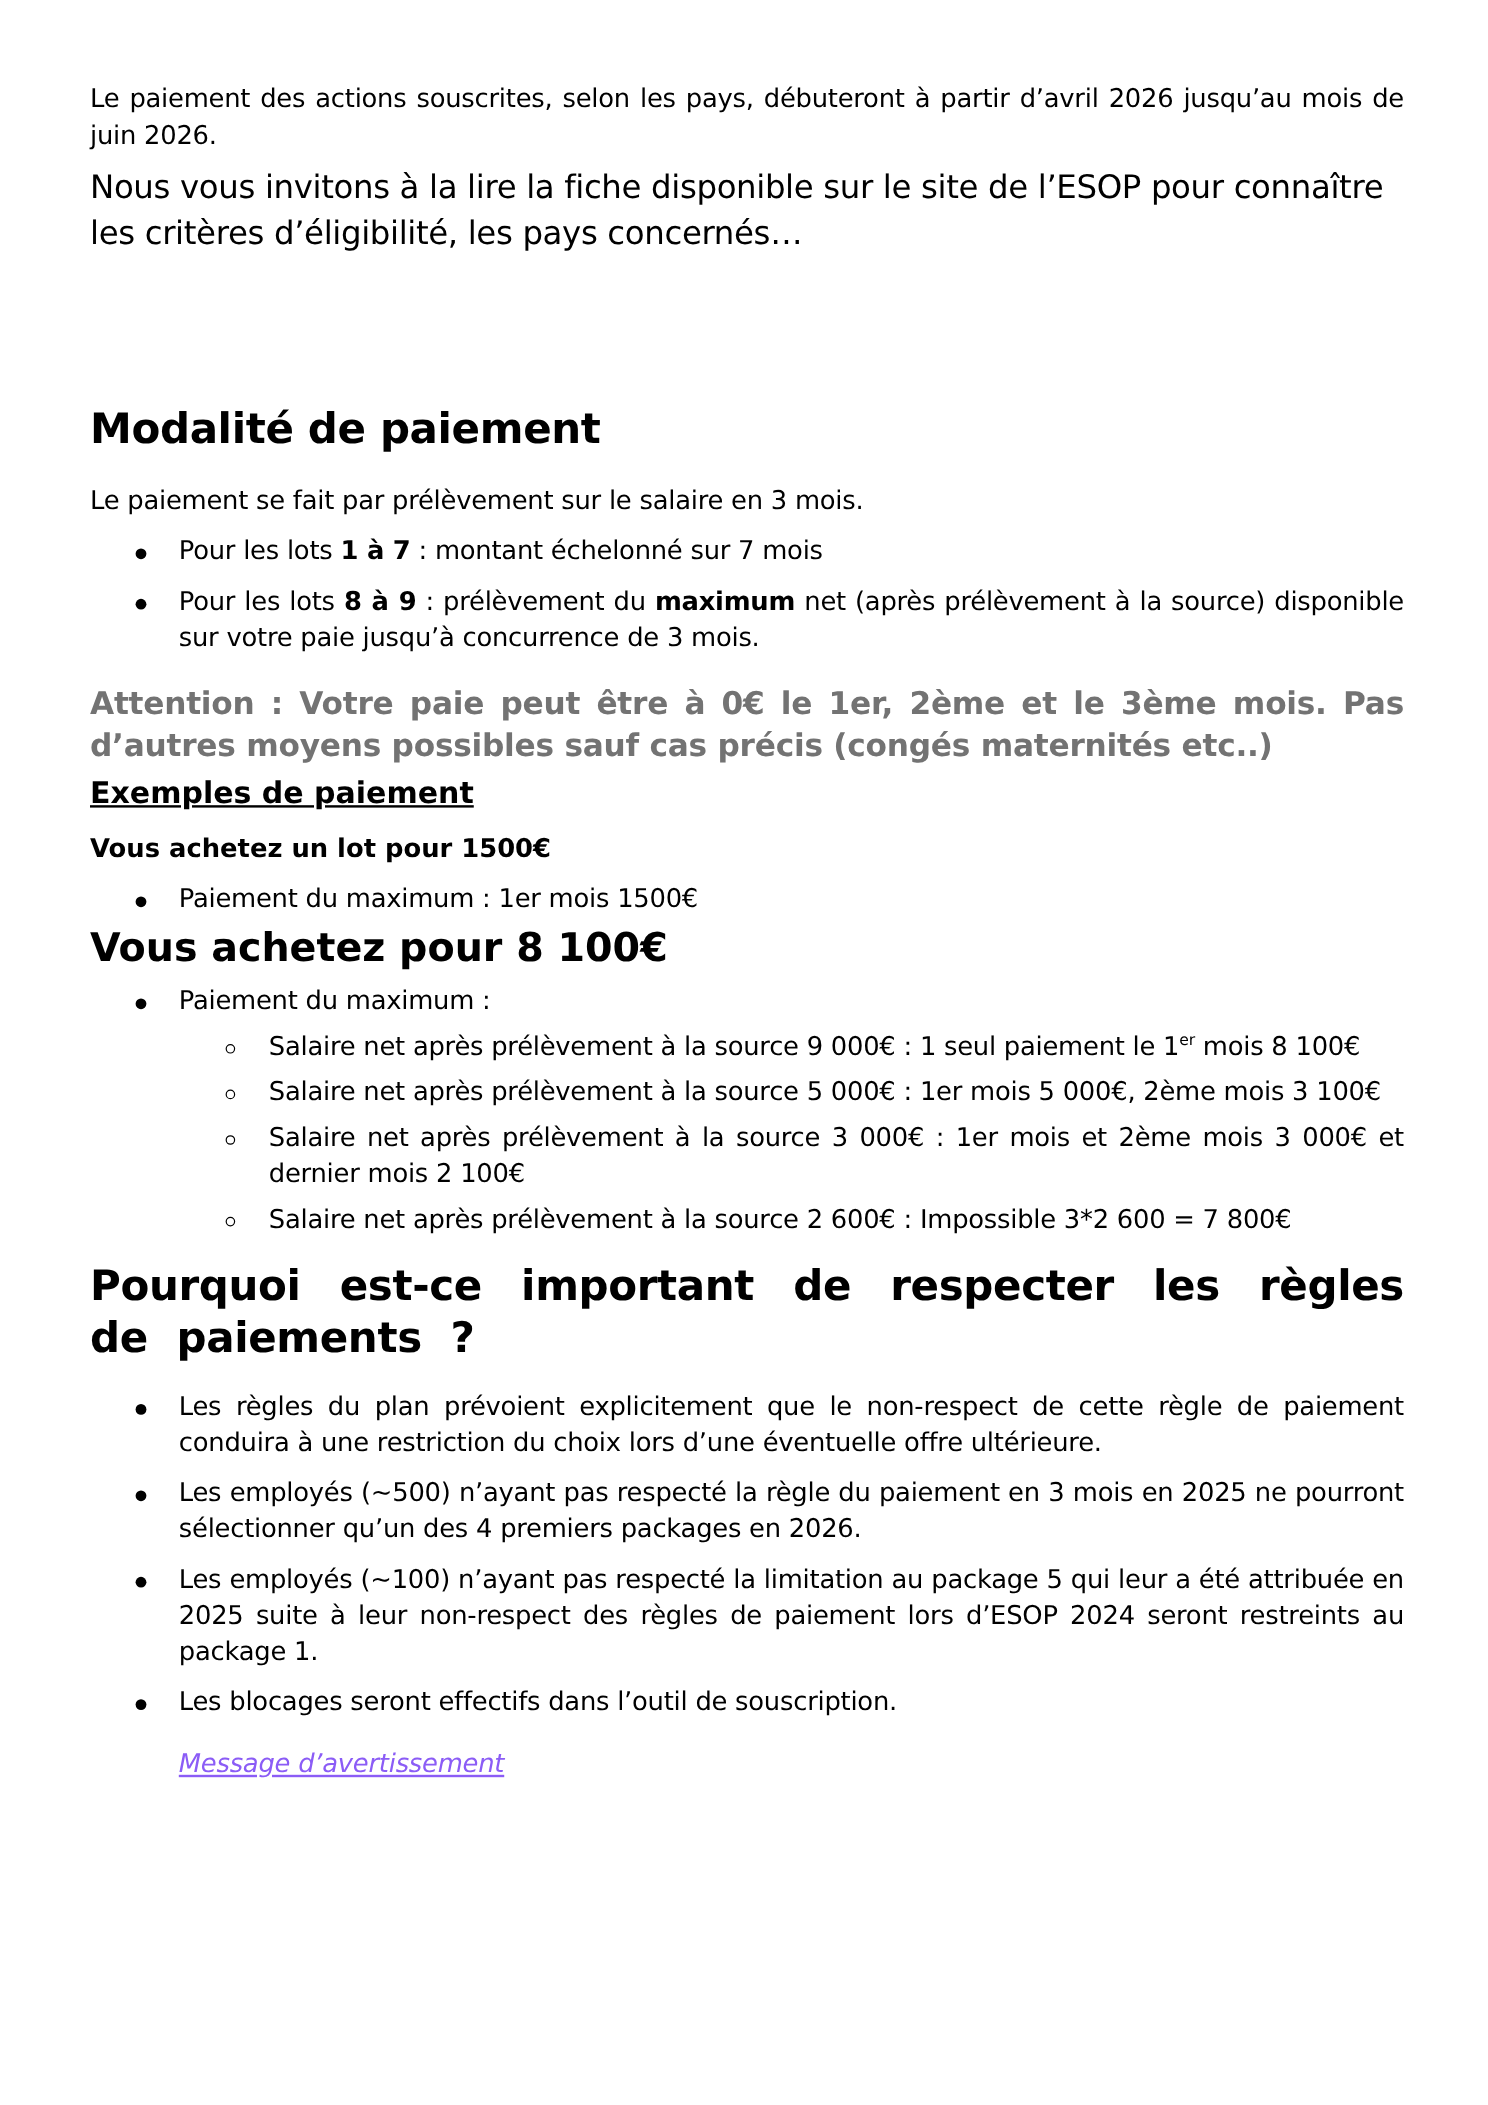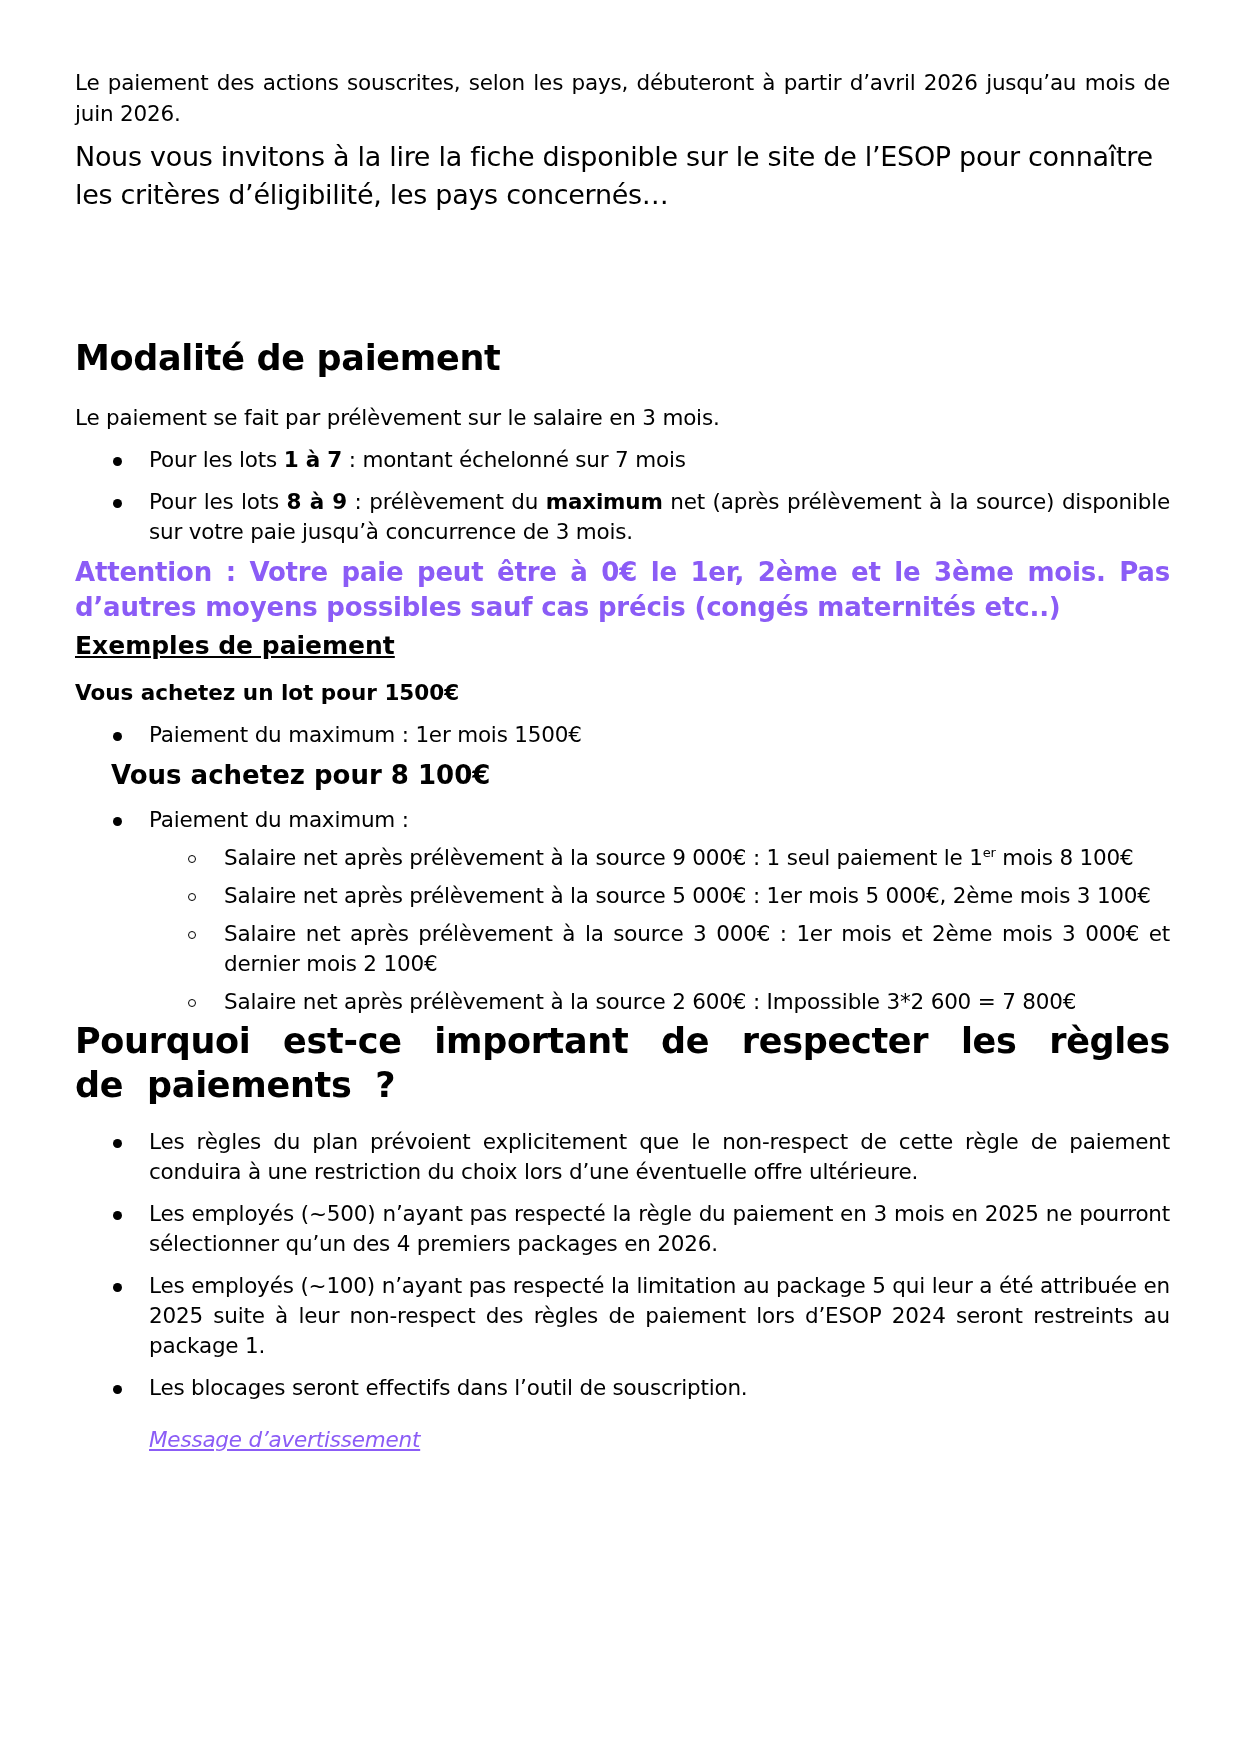--- a/index.html
+++ b/index.html
@@ -28,29 +28,29 @@
   }
   li.sub {
     position: relative; padding-left: 149px; font-size: 21.5px; line-height: 30px;
     text-align: justify; letter-spacing: -0.2px; margin-top: 8px;
   }
   li.sub .circ {
     position: absolute; left: 113px; top: 12px; width: 8px; height: 8px;
     border-radius: 50%; border: 1.5px solid #000; box-sizing: border-box;
   }
   .attention {
-    color: #8b5cf6; font-weight: bold; font-size: 26px; line-height: 35px; margin-top: 8px;
+    color: #737373; font-weight: bold; font-size: 26px; line-height: 35px; margin-top: 23px;
     text-align: justify; letter-spacing: -0.2px;
   }
   .examples-title {
     font-weight: bold; font-size: 25px; line-height: 34px; text-decoration: underline; margin-top: 4px;
   }
   .sub-h1 { font-weight: bold; font-size: 21.5px; line-height: 31px; margin-top: 14px; }
-  .sub-h2 { font-weight: bold; font-size: 26px; line-height: 36px; margin-top: 7px; margin-left: 36px; }
-  .h-pourquoi { margin-top: 2px; text-align: justify; text-align-last: left; word-spacing: 12px; }
+  .sub-h2 { font-weight: bold; font-size: 33px; line-height: 36px; margin-top: 7px; }
+  .h-pourquoi { margin-top: 18px; text-align: justify; text-align-last: left; word-spacing: 12px; }
   .link-warning {
     display: inline-block; margin-left: 74px; margin-top: 22px;
     color: #8b5cf6; font-style: italic; text-decoration: underline; font-size: 21.5px; line-height: 30px;
     letter-spacing: -0.2px; cursor: pointer;
   }
   b { font-weight: bold; }
   sup { font-size: 13px; line-height: 0; }
 </style>
 </head>
 <body>

